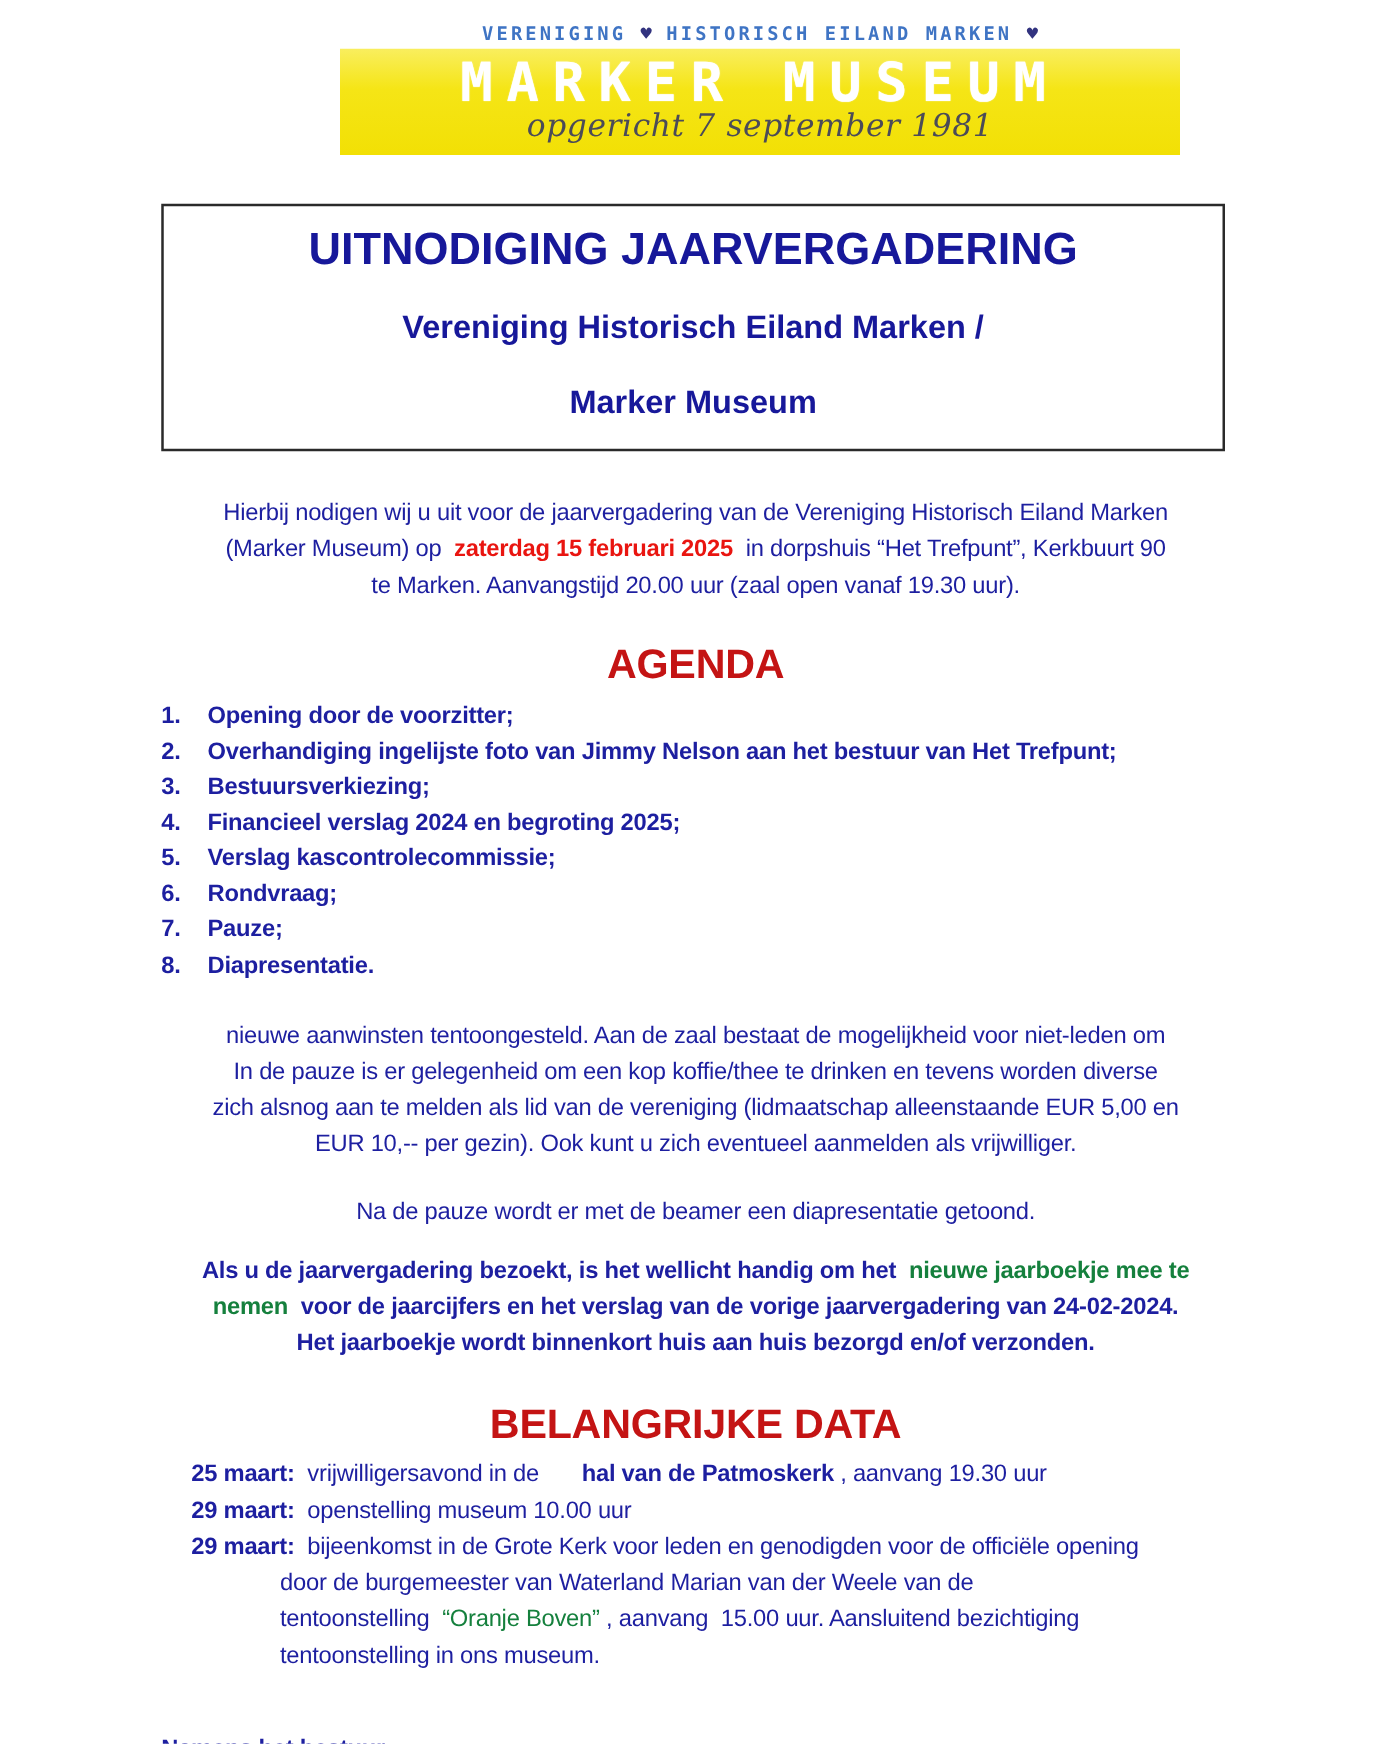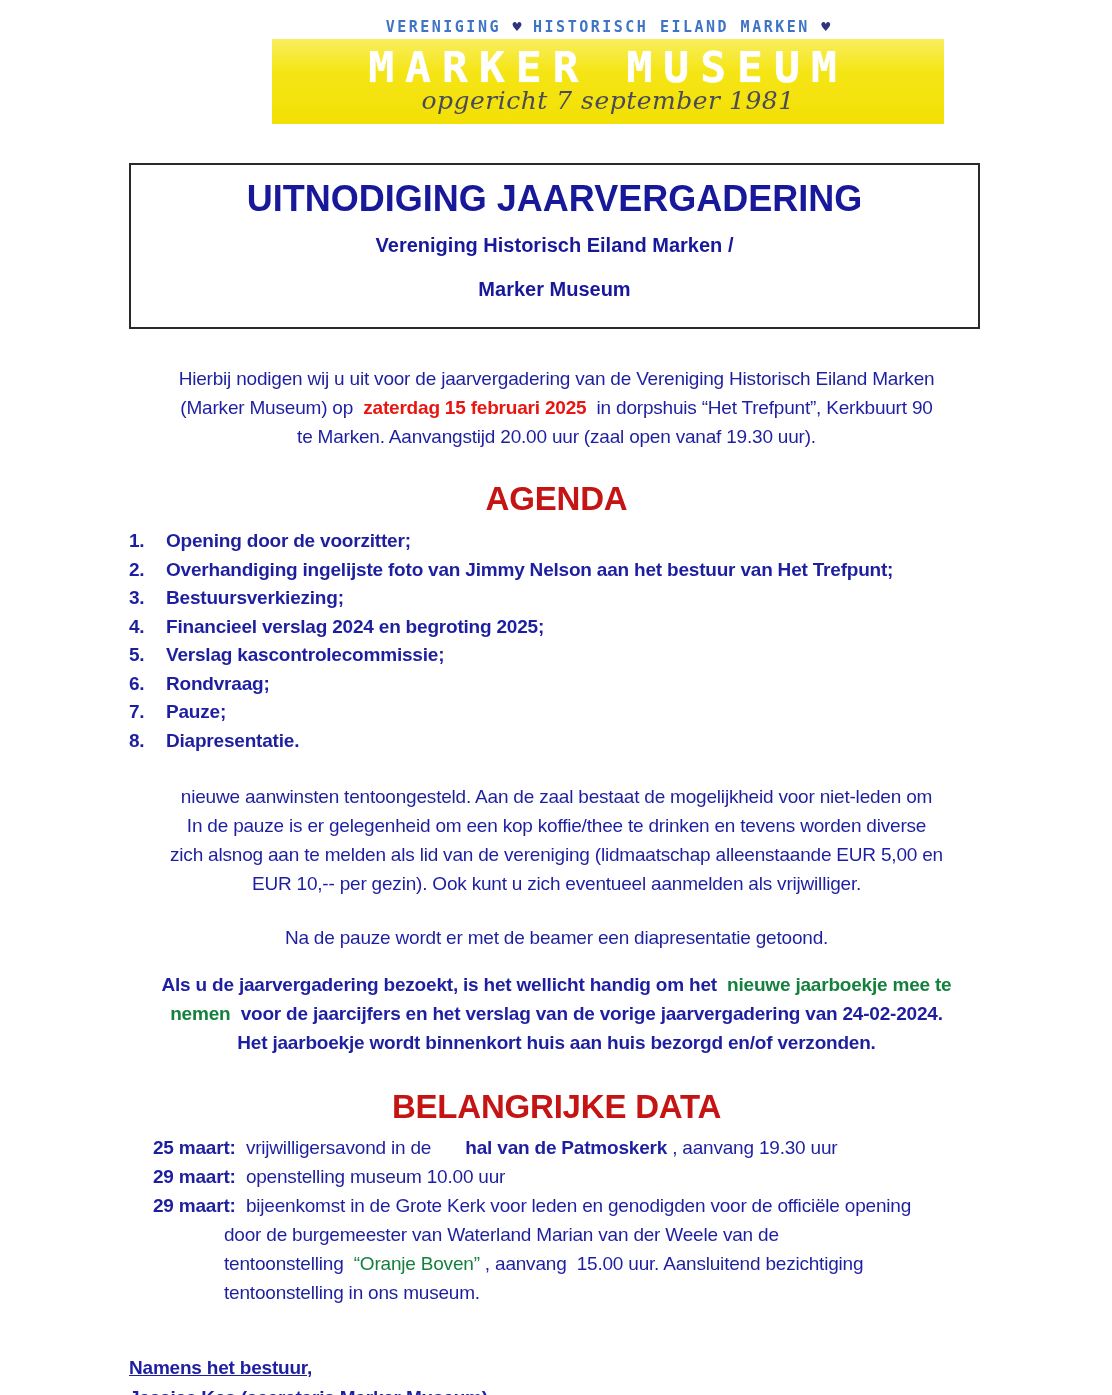--- a/index.html
+++ b/index.html
@@ -40,21 +40,21 @@
   }
 
   
   .title-box{
     margin:39px 0 0 129px;width:851px;
     border:2px solid #2a2a2a;
     text-align:center;color:#17189a;font-weight:bold;
     padding:10px 0 16px 0;box-sizing:border-box;
   }
   .tb1{font-size:36px;line-height:48px;}
-  .tb2,.tb3{font-size:20px;line-height:44px;}
+  .tb2,.tb3{font-size:26px;line-height:44px;margin-top:16px;}
 
   
   .content{width:855px;margin-left:129px;font-size:19px;line-height:29px;letter-spacing:-0.2px;}
   .center{text-align:center;}
   .line{white-space:nowrap;}
   .intro{margin-top:35px;}
   .red-bold{color:#e91510;font-weight:bold;}
 
   .agenda-heading,.dates-heading{
     text-align:center;color:#c41414;font-weight:bold;

